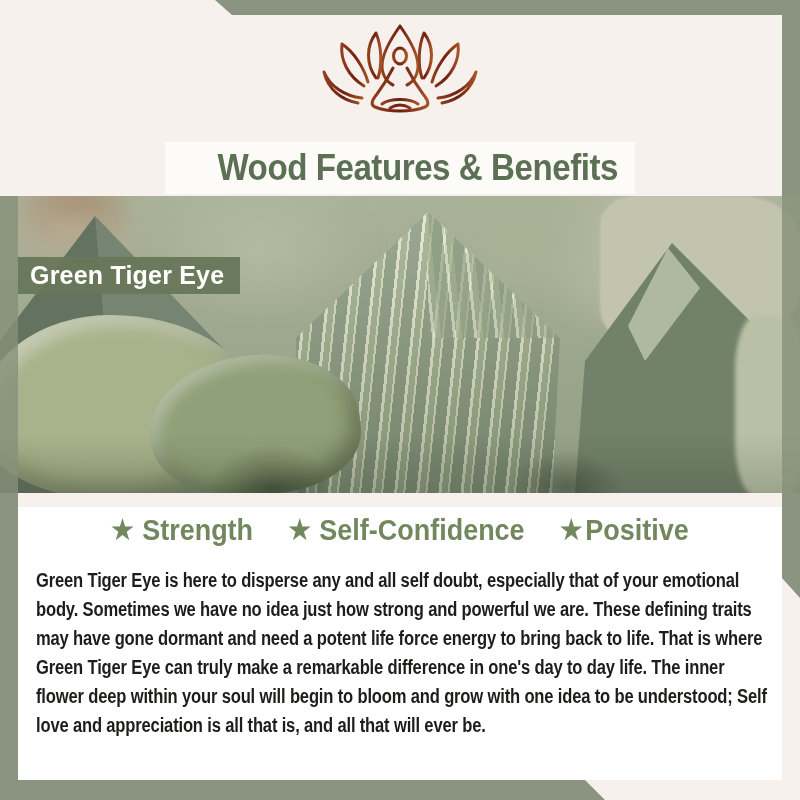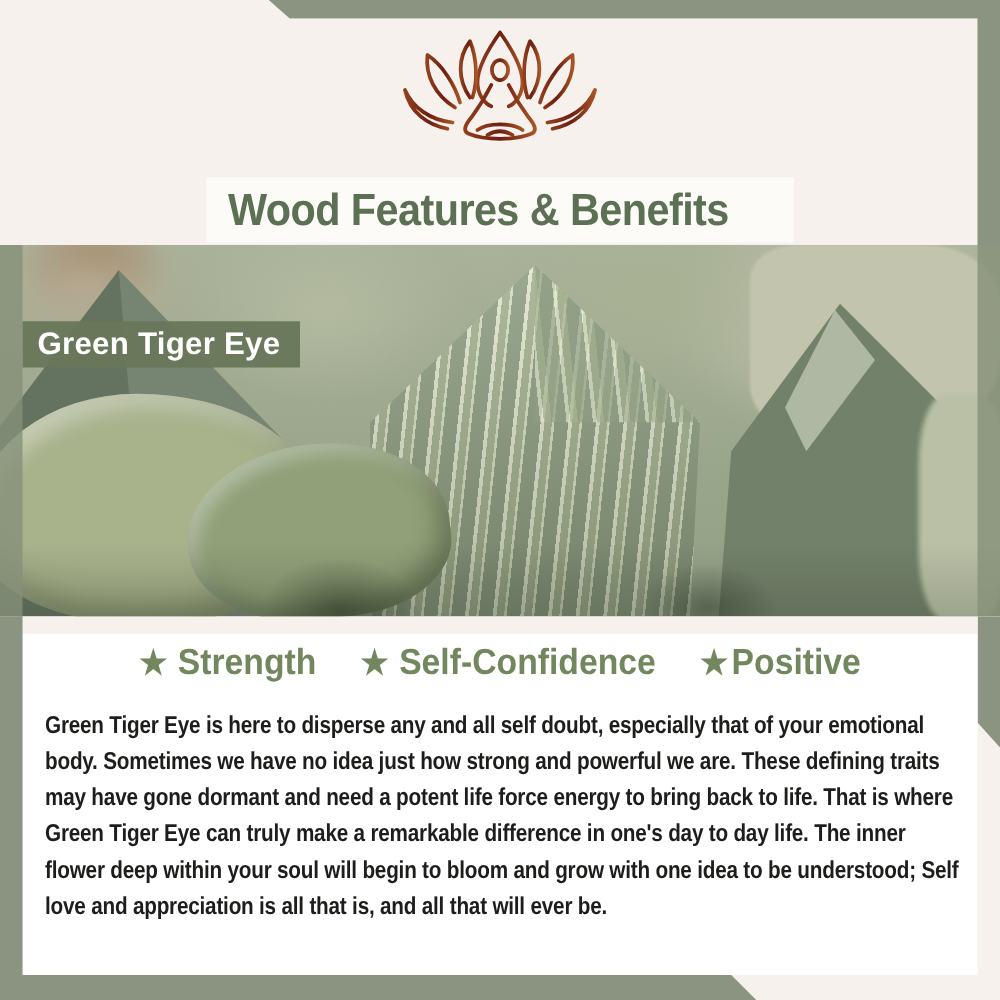--- a/index.html
+++ b/index.html
@@ -19,21 +19,21 @@
   .frame-left-b{left:0;top:493px;width:18px;height:307px;}
   .frame-bottom{left:0;top:780px;width:800px;height:20px;
     clip-path:polygon(0 0,585px 0,605px 100%,0 100%);}
   
   .logo{position:absolute;left:318px;top:20px;width:164px;height:94px;z-index:3;}
   .brand-name{position:absolute;left:0;top:114px;width:800px;text-align:center;z-index:3;
     font-family:"Liberation Serif",serif;font-size:17px;font-weight:600;
     letter-spacing:5px;color:#3B2E25;}
   
   .title-band{position:absolute;left:165px;top:142px;width:470px;height:52px;z-index:4;
-    background:#FDFBF7;display:flex;align-items:center;justify-content:flex-start;}
+    background:#FDFBF7;display:flex;align-items:center;justify-content:flex-end;}
   .title-band h1{margin:0;font-size:36px;font-weight:800;letter-spacing:-.5px;
     color:#5C7054;transform:scaleX(.92);white-space:nowrap;}
   
   .photo{position:absolute;left:0;top:196px;width:800px;height:297px;overflow:hidden;z-index:1;
     background:linear-gradient(180deg,#aab29a 0%,#9aa68c 60%,#93a086 100%);}
   .photo>div{position:absolute;}
   .speckle{background-image:
     radial-gradient(rgba(255,255,255,.32) 1px,transparent 1.5px),
     radial-gradient(rgba(32,44,30,.28) 1px,transparent 1.5px);
     background-size:7px 7px,11px 11px;background-position:0 0,3px 5px;}

